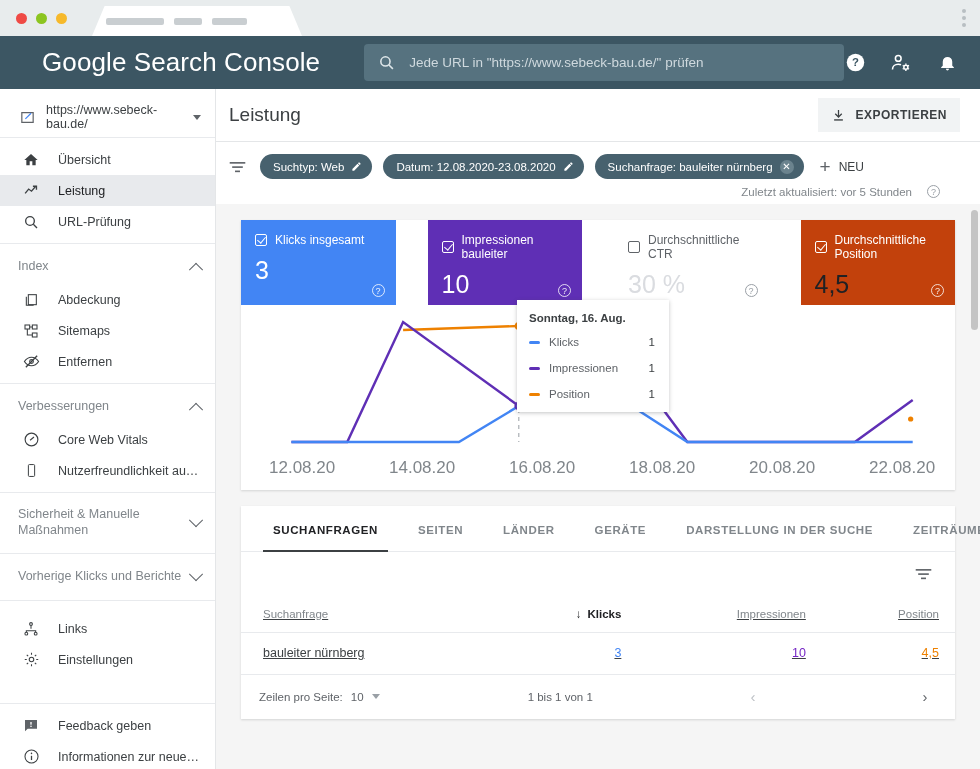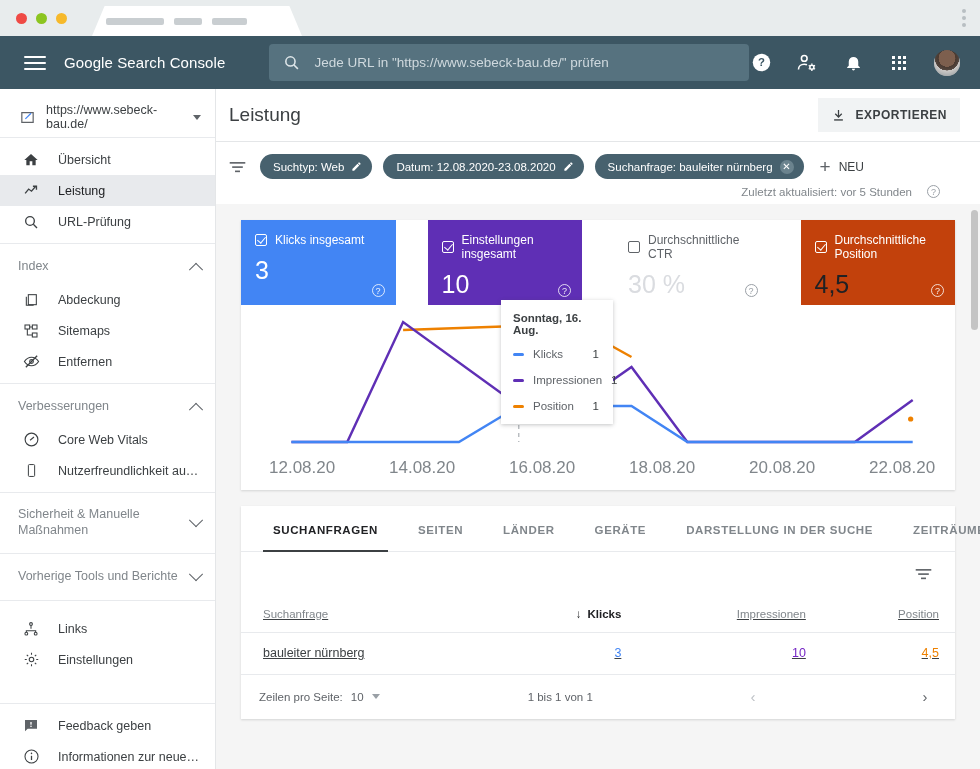--- a/index.html
+++ b/index.html
@@ -27,21 +27,21 @@
   .ph1 { width:58px; } .ph2 { width:28px; } .ph3 { width:35px; }
   .chrome-menu { position:absolute; right:14px; bottom:9px; display:flex; flex-direction:column; gap:3px; }
   .chrome-menu i { width:4px; height:4px; border-radius:50%; background:#b8bfc2; display:block; }
 
   
   #app-bar {
     height:53px; background:#3c5663; display:flex; align-items:center; padding:0 16px; gap:0;
   }
   .hamburger { width:22px; margin:0 18px 0 8px; cursor:pointer; }
   .hamburger span { display:block; height:2px; background:#fff; margin:4px 0; border-radius:1px; }
-  .brand { color:#fff; font-size:15px; letter-spacing:.1px; white-space:nowrap; }
+  .brand { color:#fff; font-size:26px; letter-spacing:.1px; white-space:nowrap; }
   .brand .b1 { font-weight:400; } .brand .b2 { font-weight:300; }
   .searchbox {
     flex:0 0 auto; width:480px; height:37px; margin-left:44px;
     background:#56727f; border-radius:4px; display:flex; align-items:center; padding:0 14px; gap:14px;
     cursor:text;
   }
   .searchbox .sph { color:#cfd9de; font-size:13.5px; }
   .appbar-right { margin-left:auto; display:flex; align-items:center; gap:24px; padding-right:4px; }
   .ic { width:22px; height:22px; color:#fff; display:flex; align-items:center; justify-content:center; cursor:pointer; }
   .grid9 { display:grid; grid-template-columns:repeat(3,3px); grid-template-rows:repeat(3,3px); gap:2.5px; }
@@ -128,21 +128,21 @@
   .mcard.unsel .cb::after { display:none; }
   .mcard .mq.w { border-color:rgba(255,255,255,.8); color:rgba(255,255,255,.9); }
 
   #chart-wrap { position:relative; height:185px; padding:0 22px; }
   #chart-svg { display:block; width:100%; height:155px; }
   #xaxis { display:flex; justify-content:space-between; padding:0 6px; color:#80868b; font-size:17px; margin-top:-2px; }
   #xaxis span { width:58px; text-align:center; }
 
   
   #tooltip {
-    position:absolute; left:260px; top:-5px; width:112px; background:#fff;
+    position:absolute; left:276px; top:-5px; width:152px; background:#fff;
     box-shadow:0 1px 4px rgba(60,64,67,.3); padding:12px 14px 12px 12px; z-index:20; font-size:11.5px;
   }
   #tooltip .ttitle { font-weight:bold; color:#3c4043; margin-bottom:12px; font-size:11.5px; }
   .trow { display:flex; align-items:center; gap:9px; margin-bottom:14px; color:#5f6368; }
   .trow:last-child { margin-bottom:0; }
   .tdash { width:11px; height:3px; border-radius:2px; flex:0 0 11px; }
   .trow .tname { flex:1; }
   .trow .tval { color:#3c4043; }
 
   
@@ -349,21 +349,21 @@
 
     <div class="nav-group">
       <div class="nav-head two">
         <span class="lbl">Sicherheit &amp; Manuelle Maßnahmen</span>
         <span class="chev down"></span>
       </div>
     </div>
 
     <div class="nav-group">
       <div class="nav-head">
-        <span class="lbl">Vorherige Tools und Berichte</span>
+        <span class="lbl">Vorherige Klicks und Berichte</span>
         <span class="chev down"></span>
       </div>
     </div>
 
     <div class="nav-group" style="padding-top:12px;padding-bottom:28px;">
       <div class="nav-item">
         <span class="sico">
           <svg width="16" height="16" viewBox="0 0 24 24" fill="none" stroke="#3c4043" stroke-width="1.6">
               <circle cx="12" cy="4.5" r="2.1"></circle>
               <circle cx="5" cy="19" r="2.1"></circle>
@@ -469,21 +469,21 @@
             <div class="mtop">
                 <span class="cb"></span>
               <span>Klicks insgesamt</span>
               </div>
             <div class="mval">3</div>
             <span class="qmark mq w">?</span>
           </div>
           <div class="mcard sel" style="background:#5f2fb5">
             <div class="mtop">
                 <span class="cb"></span>
-              <span>Einstellungen insgesamt</span>
+              <span>Impressionen bauleiter</span>
               </div>
             <div class="mval">10</div>
             <span class="qmark mq w">?</span>
           </div>
           <div class="mcard unsel">
             <div class="mtop">
                 <span class="cb"></span>
               <span>Durchschnittliche CTR</span>
               </div>
             <div class="mval" style="color:#dadce0">30 %</div>

